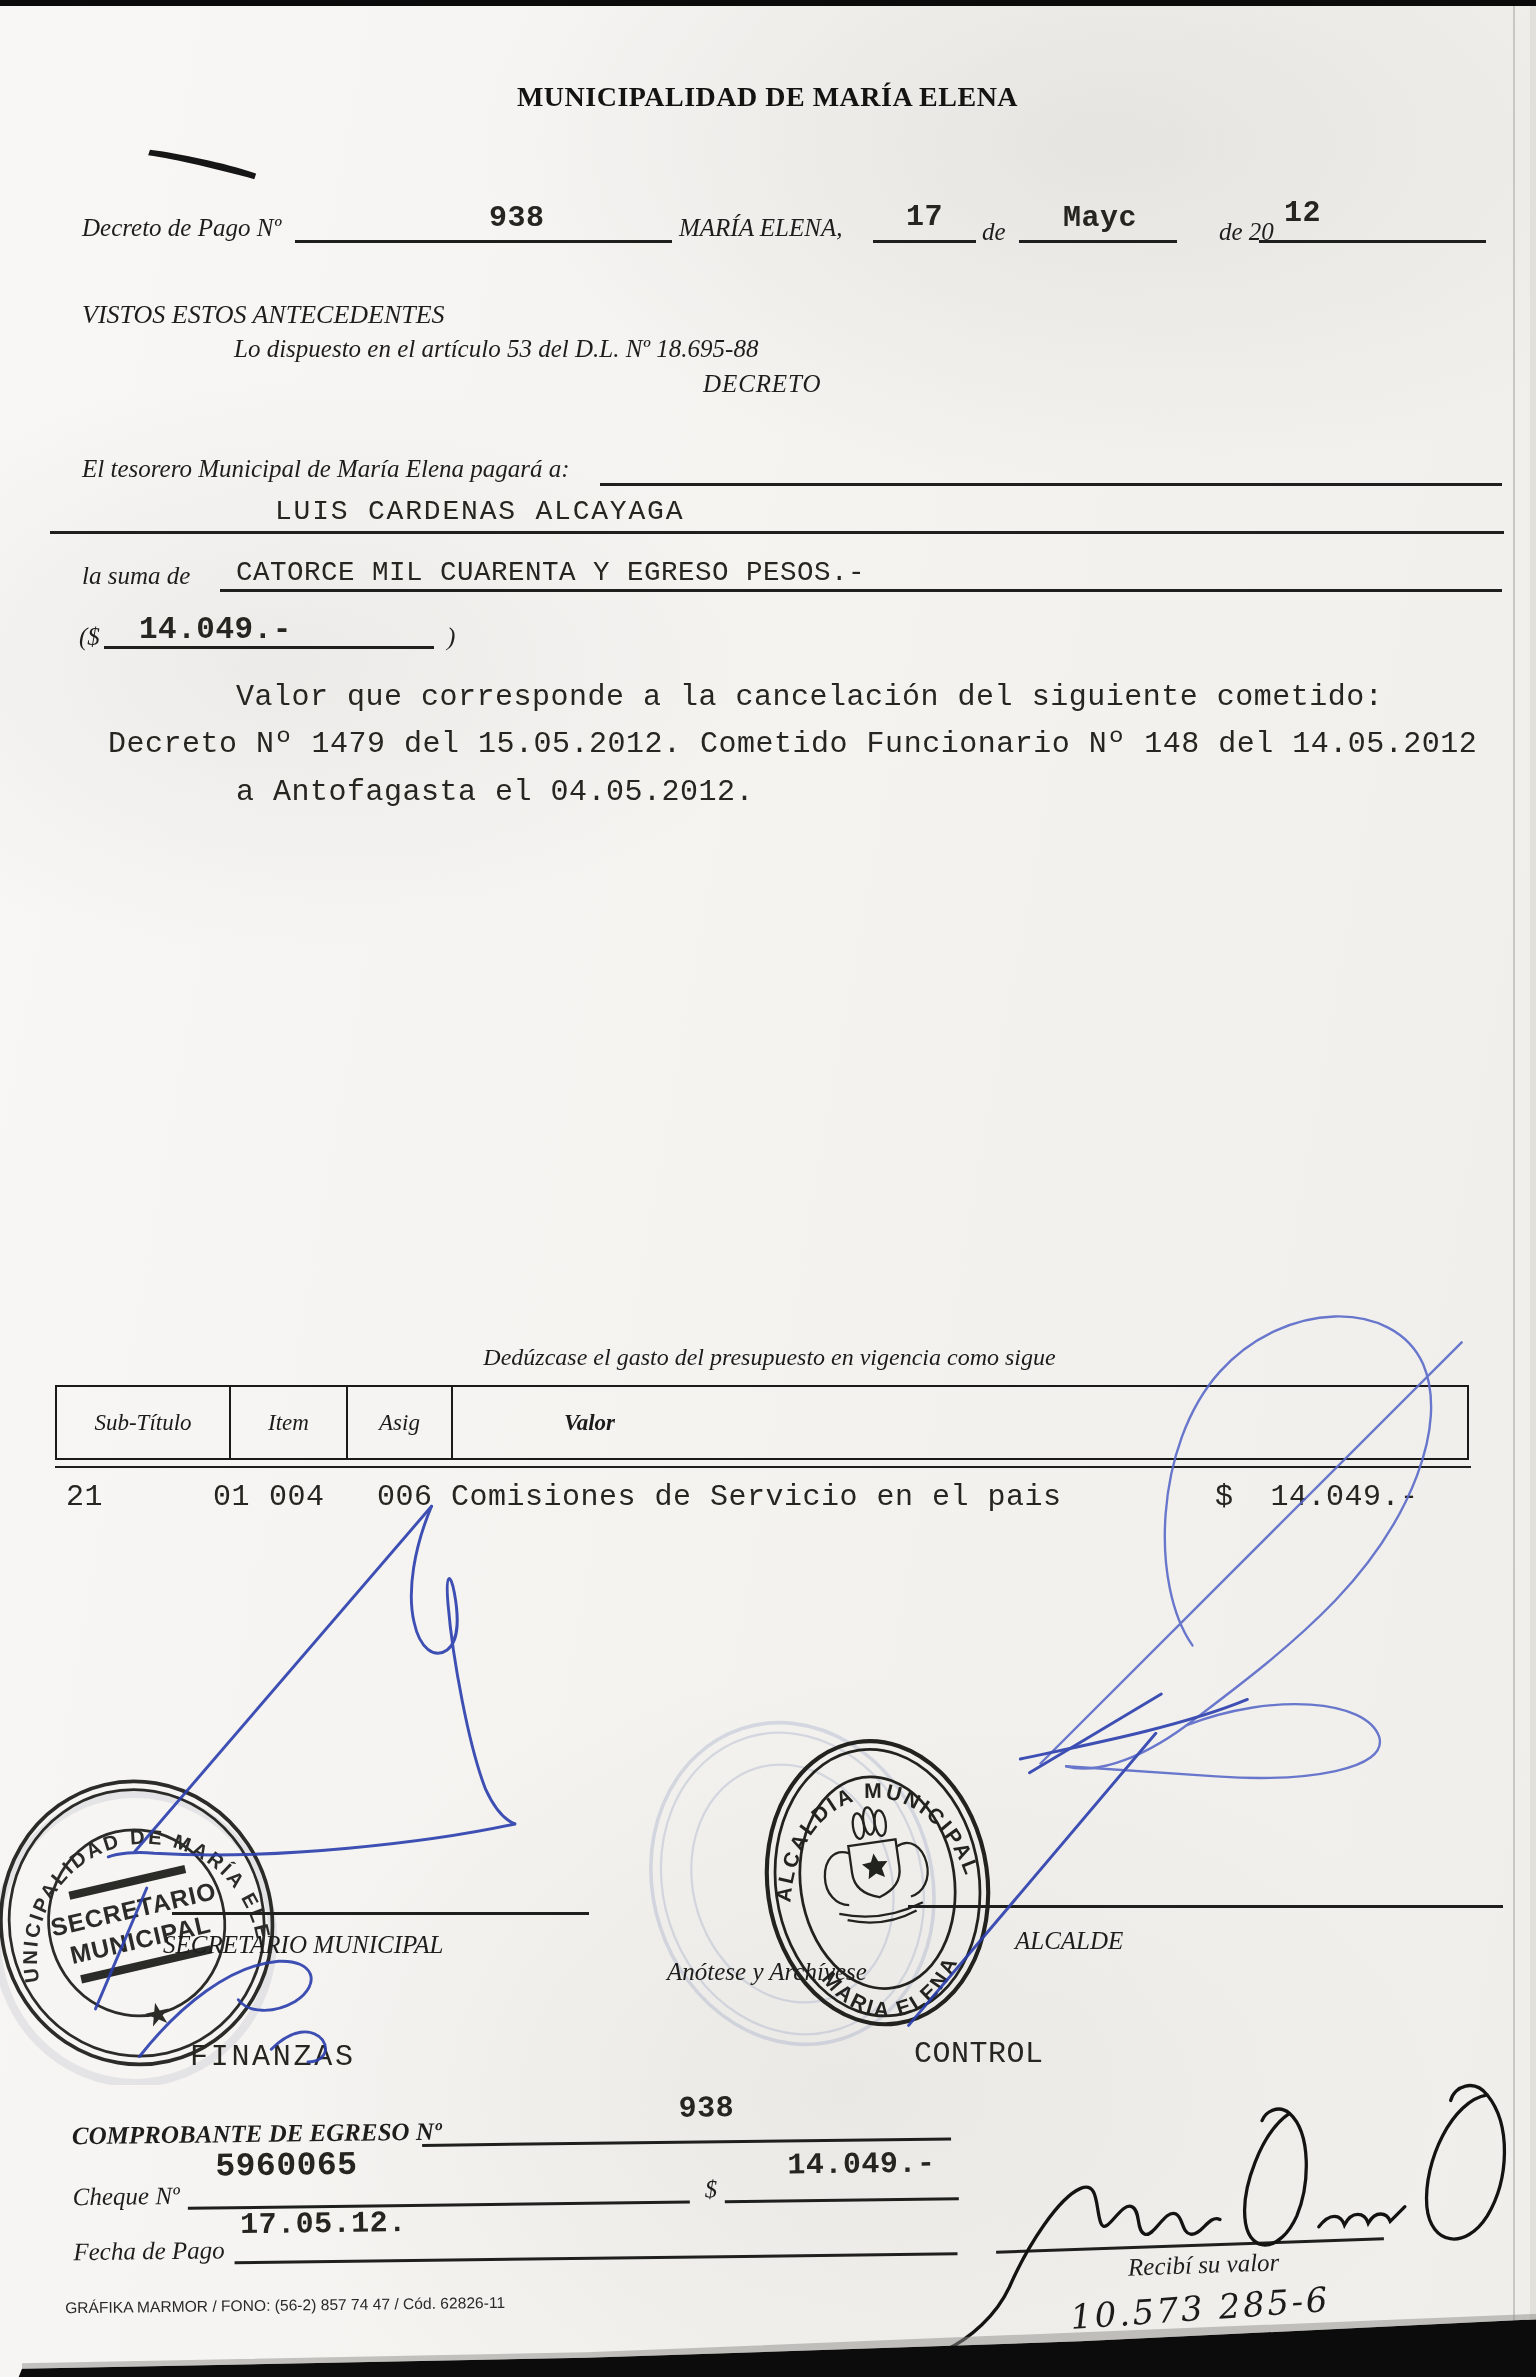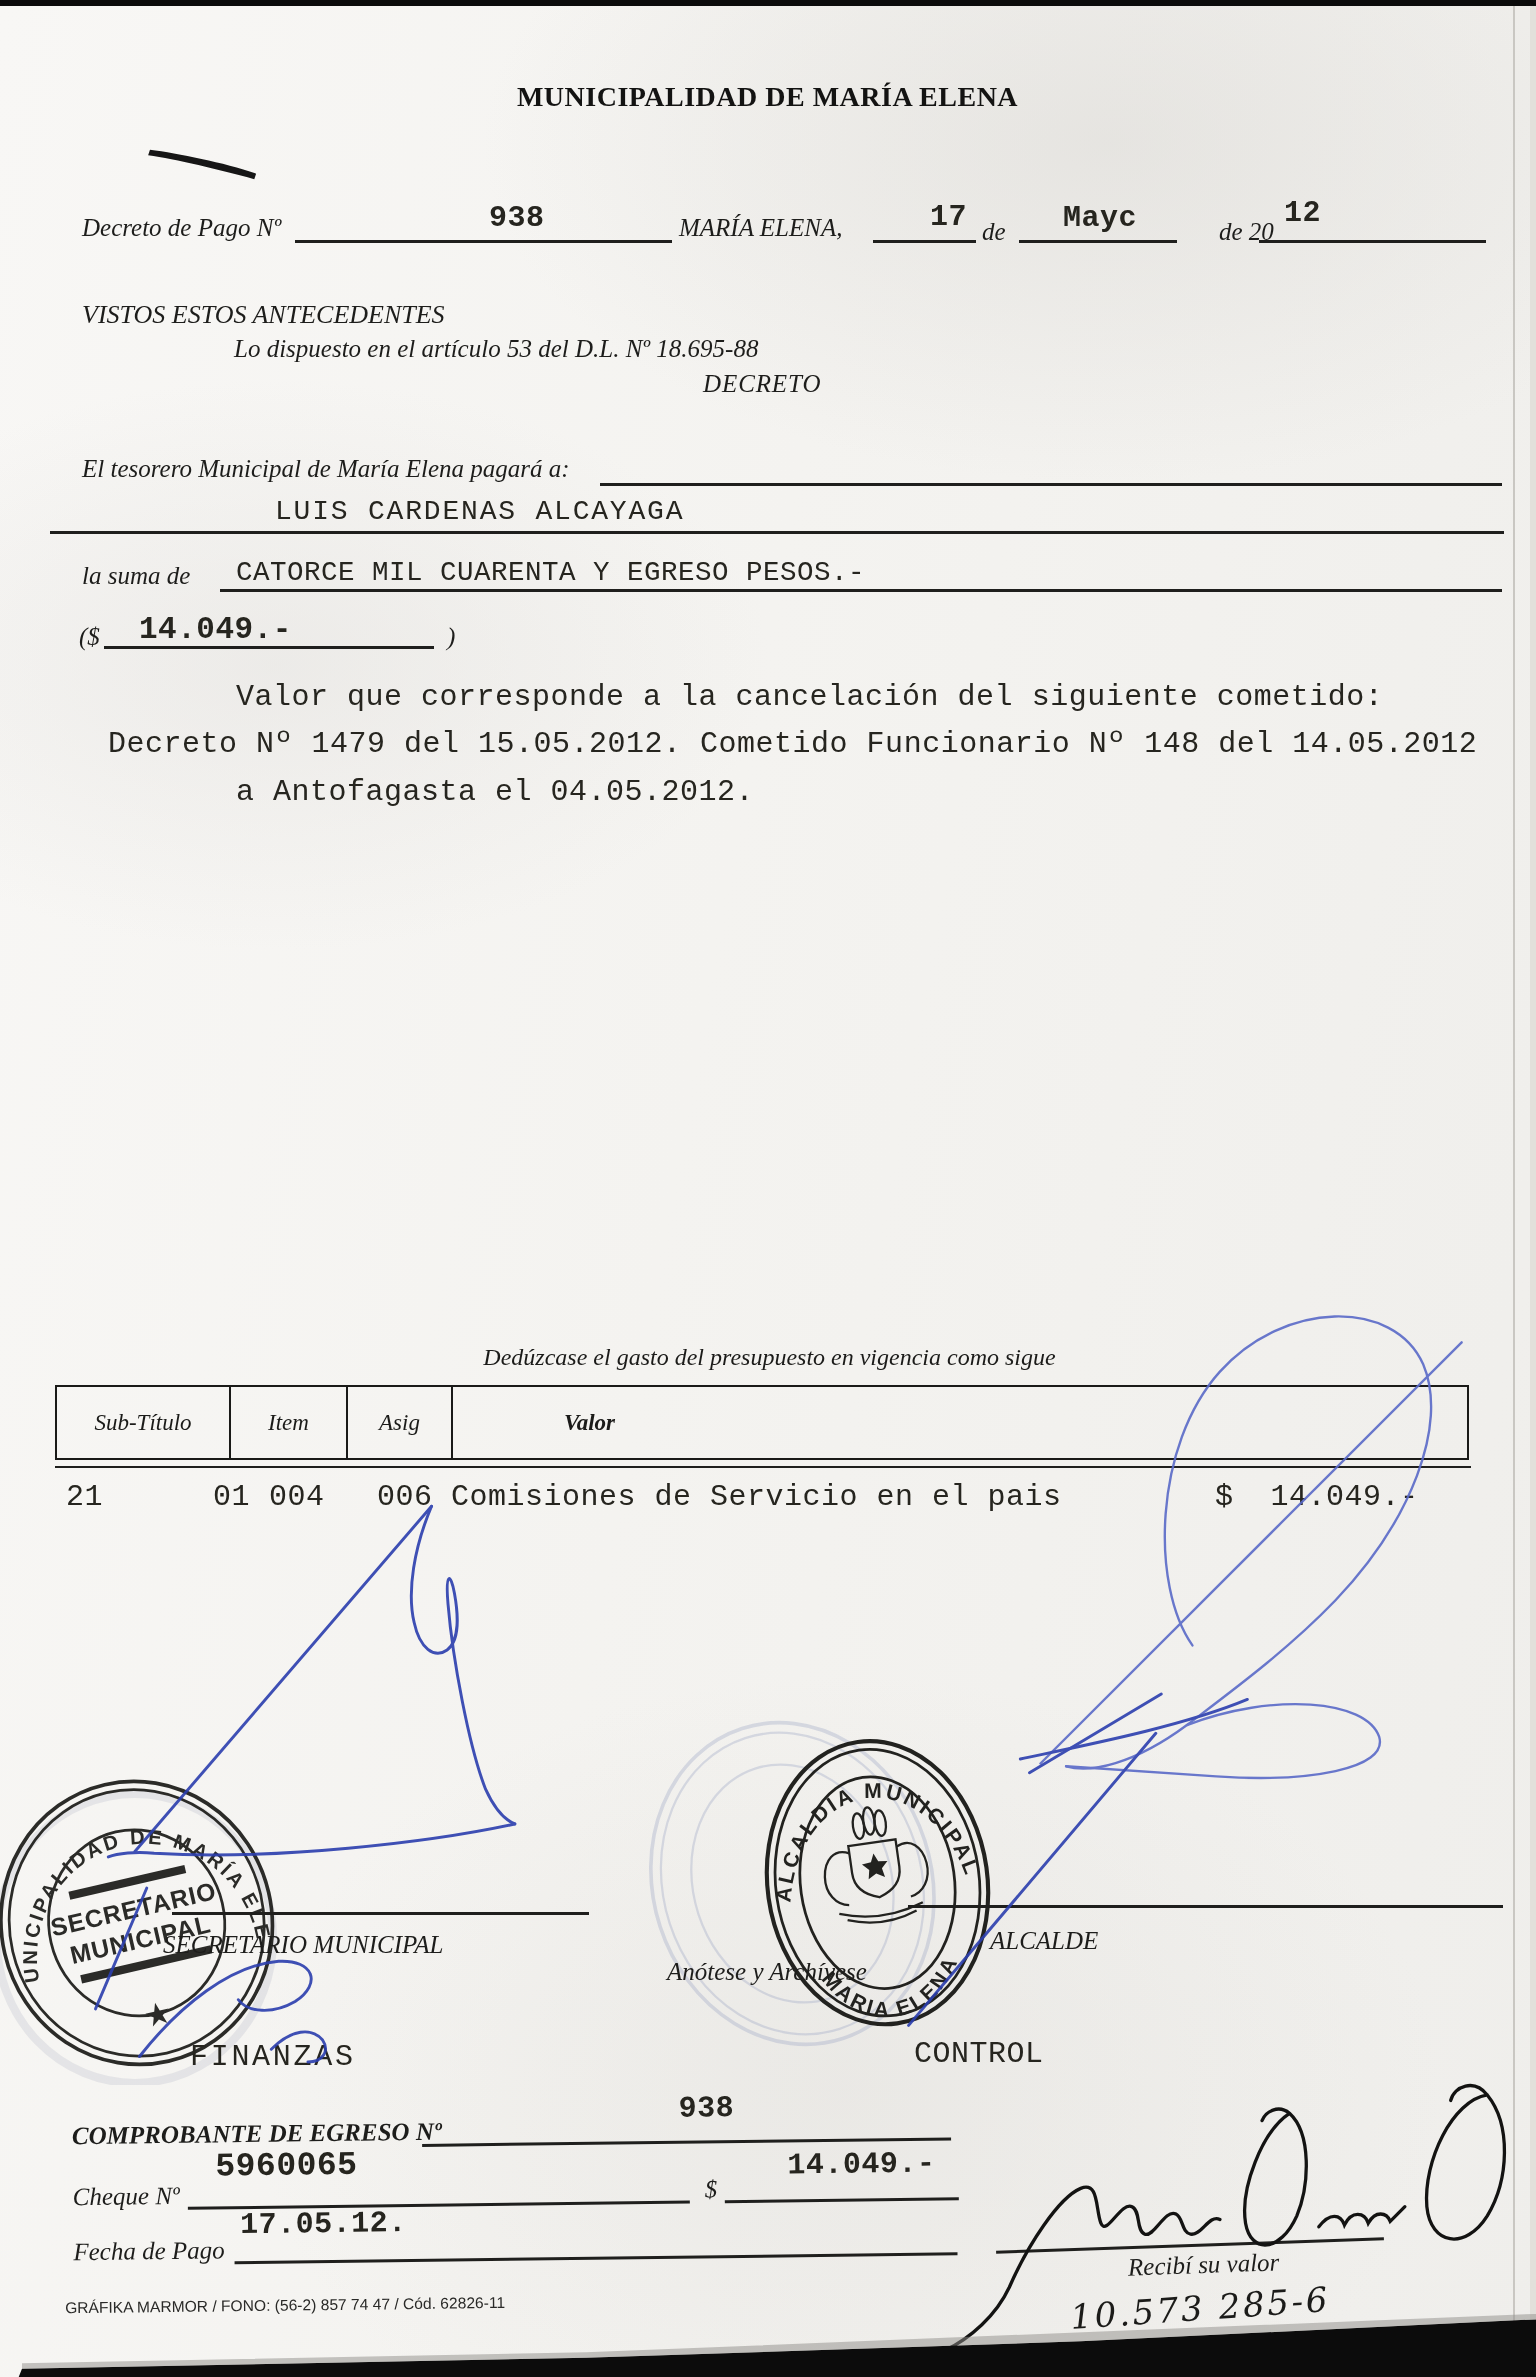--- a/index.html
+++ b/index.html
@@ -47,21 +47,21 @@
   <div class="title">MUNICIPALIDAD DE MARÍA ELENA</div>
 
   <svg style="left:128px; top:137px;" width="183" height="55" viewBox="0 0 200 60">
     <path d="M 24,14 C 55,18 105,28 140,40 L 138,46 C 100,36 52,24 22,20 Z" fill="#161616"></path>
   </svg>
 
   <span class="it" style="left:82px; top:214px;">Decreto de Pago Nº</span>
   <span class="tw b" style="left:489px; top:201px;">938</span>
   <div class="ln" style="left:295px; top:240px; width:377px;"></div>
   <span class="it" style="left:679px; top:214px;">MARÍA ELENA,</span>
-  <span class="tw b" style="left:930px; top:200px;">17</span>
+  <span class="tw b" style="left:906px; top:200px;">17</span>
   <div class="ln" style="left:873px; top:240px; width:103px;"></div>
   <span class="it" style="left:982px; top:218px;">de</span>
   <span class="tw b" style="left:1063px; top:201px;">Mayc</span>
   <div class="ln" style="left:1019px; top:240px; width:158px;"></div>
   <span class="it" style="left:1183px; top:218px;margin-left:36px;">de 20</span>
   <span class="tw b" style="left:1284px; top:196px;">12</span>
   <div class="ln" style="left:1259px; top:240px; width:227px;"></div>
 
   <span class="it" style="left:82px; top:300px; font-size:26px;">VISTOS ESTOS ANTECEDENTES</span>
   <span class="it" style="left:234px; top:335px;">Lo dispuesto en el artículo 53 del D.L. Nº 18.695-88</span>
@@ -153,21 +153,21 @@
         <path d="M 104,200 Q 150,216 196,200"></path>
         <path d="M 112,208 Q 150,222 188,208"></path>
       </g>
     </g>
   </svg>
 
   <div class="ln" style="left:172px; top:1912px; width:417px;"></div>
   <span class="it" style="left:163px; top:1931px;">SECRETARIO MUNICIPAL</span>
   <span class="it" style="left:667px; top:1958px;">Anótese y Archívese</span>
   <div class="ln" style="left:908px; top:1905px; width:595px;"></div>
-  <span class="it" style="left:990px; top:1927px;text-align:center;">ALCALDE</span>
+  <span class="it" style="left:1015px; top:1927px;text-align:center;">ALCALDE</span>
   <span class="tw" style="left:190px; top:2040px; letter-spacing:2.7px;">FINANZAS</span>
   <span class="tw" style="left:914px; top:2037px;">CONTROL</span>
 
   <svg style="left:0; top:0;" width="1537" height="2377" viewBox="0 0 1678 2596">
     <g stroke="#2b3eae" stroke-width="3.2" fill="none" stroke-linecap="round" opacity="0.9">
       <path d="M 147,2022 L 471,1645"></path>
       <path d="M 471,1645 C 452,1690 444,1738 452,1772 C 458,1800 474,1812 488,1802 C 502,1792 500,1762 496,1740 C 492,1718 486,1716 489,1752 C 494,1812 512,1908 530,1954 C 540,1976 552,1988 562,1992"></path>
       <path d="M 562,1992 C 470,2012 300,2032 168,2024 C 148,2022 128,2024 118,2028"></path>
       <path d="M 160,2062 C 143,2102 120,2156 104,2194"></path>
       <path d="M 152,2246 C 196,2190 252,2146 304,2142 C 342,2140 352,2166 322,2186 C 298,2200 270,2198 260,2184"></path>

